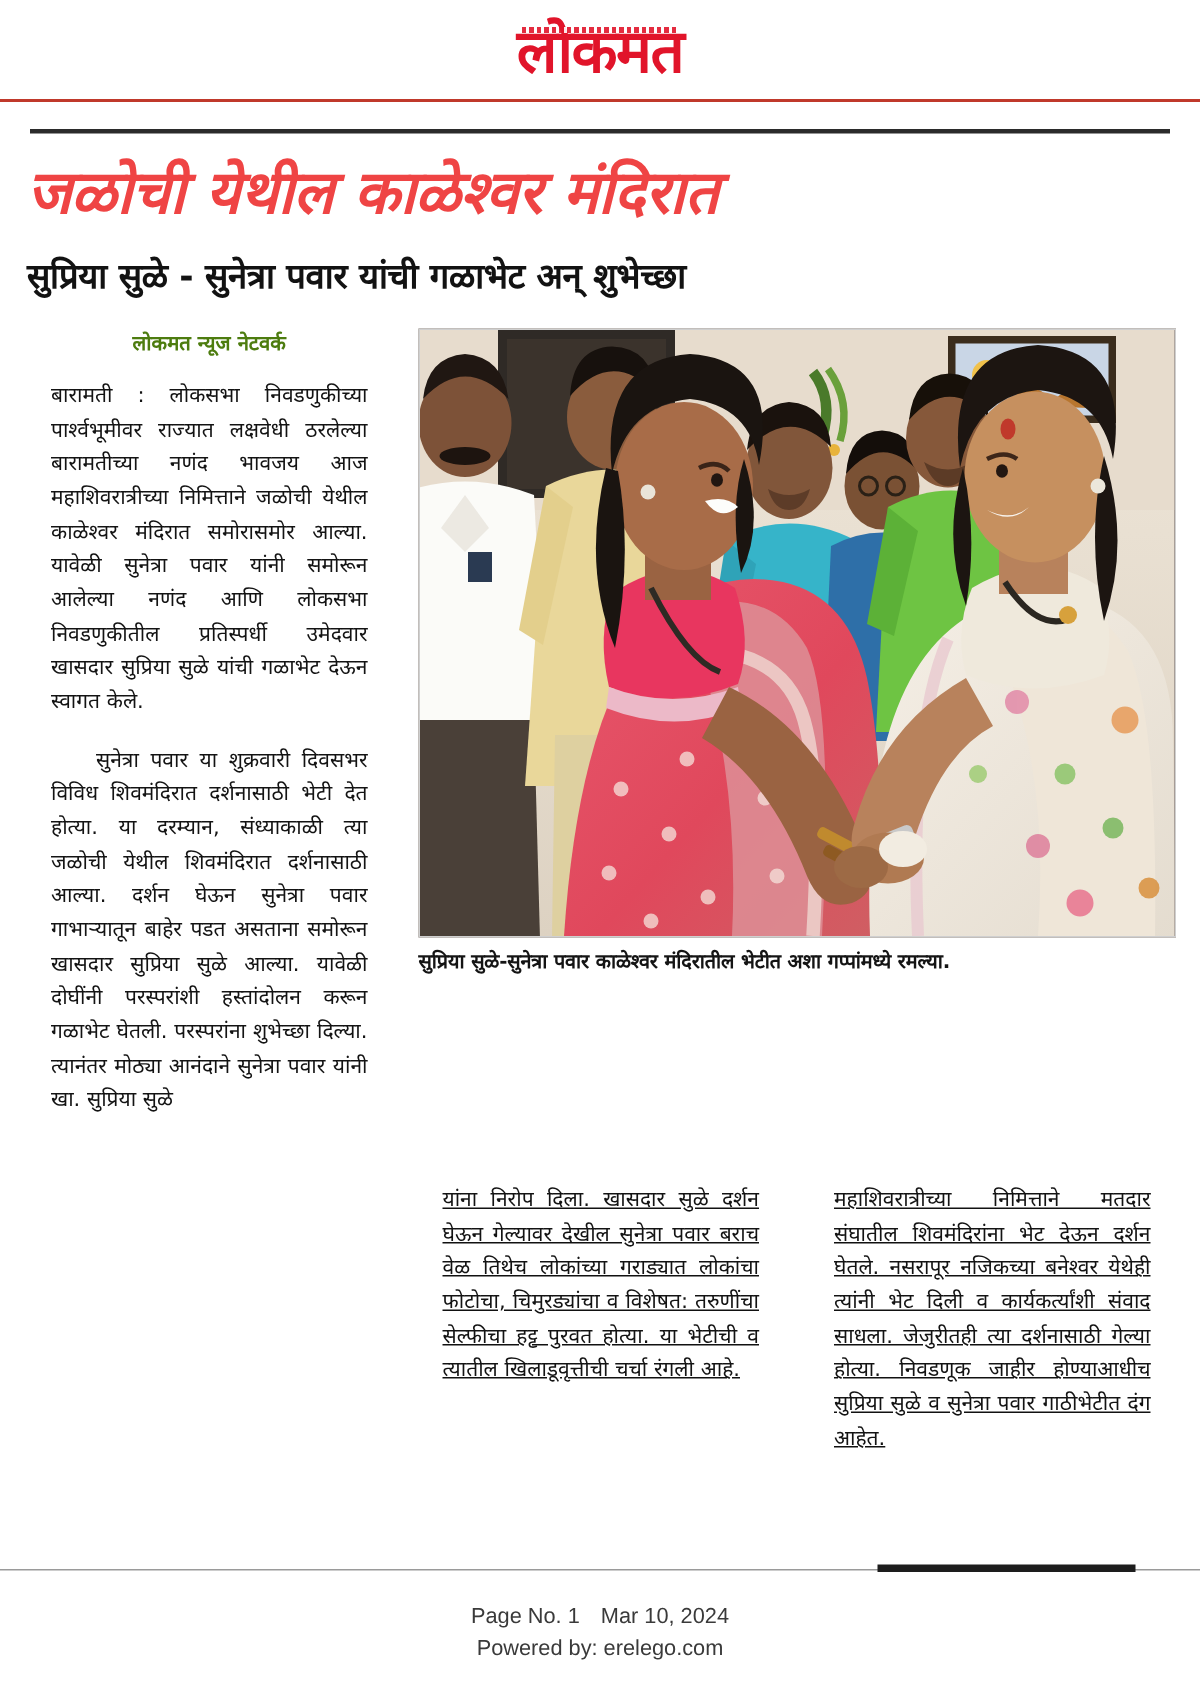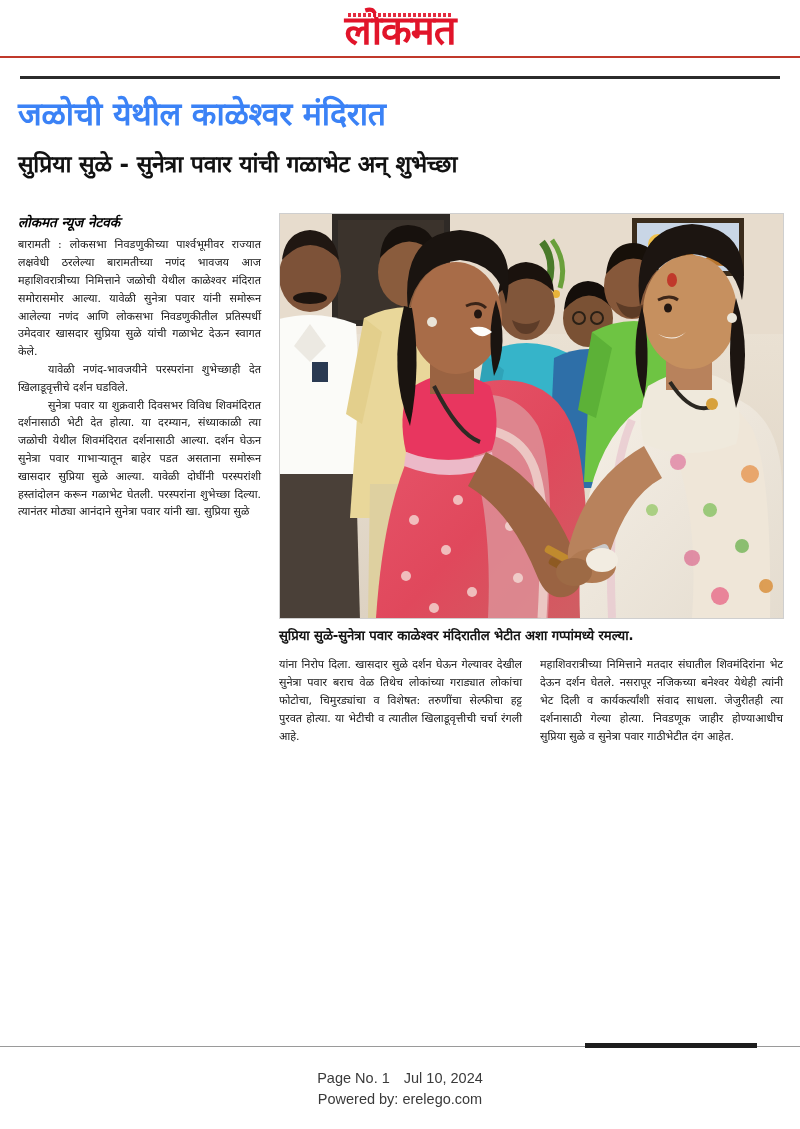--- a/index.html
+++ b/index.html
@@ -12,21 +12,21 @@
     width: 800px;
     height: 1129px;
     font-family: "Liberation Sans", "DejaVu Sans", sans-serif;
     color: #111111;
     position: relative;
     overflow: hidden;
   }
 
   
   .masthead {
-    height: 56px;
+    height: 66px;
     display: flex;
     align-items: center;
     justify-content: center;
     position: relative;
   }
   .masthead-logo {
     font-family: "DejaVu Sans", sans-serif;
     font-size: 40px;
     font-weight: bold;
     color: #e1142a;
@@ -62,66 +62,66 @@
     background: #2b2b2b;
     margin: 18px auto 0 auto;
   }
 
   
   .headline-wrap {
     padding: 14px 16px 0 18px;
   }
   .headline {
     font-family: "DejaVu Sans", sans-serif;
-    font-size: 32px;
+    font-size: 40px;
     font-weight: bold;
     line-height: 1.32;
-    color: #3b82f6;
+    color: #ef4444;
     letter-spacing: -0.3px;
     margin: 0;
+    font-style: italic;
   }
   .headline .hl-line { display: block; }
 
   .subhead {
     font-family: "DejaVu Sans", sans-serif;
     font-size: 23px;
     font-weight: bold;
     color: #121212;
-    margin: 14px 0 15px 0;
+    margin: 14px 0 0 0;
     line-height: 1.35;
     letter-spacing: -0.2px;
   }
 
   
   .article {
     position: relative;
     padding: 18px 16px 0 18px;
   }
 
   .col-one {
     width: 243px;
     float: left;
   }
   .byline {
     font-family: "DejaVu Sans", sans-serif;
     font-size: 13.5px;
     font-weight: bold;
-    text-align: left;
+    text-align: center;
     margin: 0 0 5px 0;
-    color: #000000;
-    font-style: italic;
+    color: #4d7c0f;
   }
   .bodytext {
     font-family: "DejaVu Sans", sans-serif;
-    font-size: 11px;
+    font-size: 14px;
     line-height: 1.62;
     text-align: justify;
     text-justify: inter-word;
     color: #131313;
-    margin: 0;
+    margin: 16px;
     hyphens: none;
   }
   .bodytext + .bodytext { text-indent: 30px; }
 
   
   .photo-block {
     margin-left: 261px;
     width: 519px;
   }
   .photo-frame {
@@ -143,20 +143,21 @@
     letter-spacing: -0.1px;
   }
 
   
   .lower-cols {
     margin-left: 261px;
     width: 505px;
     margin-top: 12px;
     display: flex;
     gap: 18px;
+    text-decoration: underline;
   }
   .lower-cols .col { width: 243px; }
 
   
   .bottom-rule {
     position: absolute;
     left: 0;
     top: 1046px;
     width: 800px;
     height: 1px;
@@ -200,21 +201,20 @@
     <span class="hl-line">जळोची येथील काळेश्वर मंदिरात</span>
   </h1>
   <h2 class="subhead">सुप्रिया सुळे - सुनेत्रा पवार यांची गळाभेट अन् शुभेच्छा</h2>
 </div>
 
 <div class="article">
 
   <div class="col-one">
     <div class="byline">लोकमत न्यूज नेटवर्क</div>
     <p class="bodytext">बारामती : लोकसभा निवडणुकीच्या पार्श्वभूमीवर राज्यात लक्षवेधी ठरलेल्या बारामतीच्या नणंद भावजय आज महाशिवरात्रीच्या निमित्ताने जळोची येथील काळेश्वर मंदिरात समोरासमोर आल्या. यावेळी सुनेत्रा पवार यांनी समोरून आलेल्या नणंद आणि लोकसभा निवडणुकीतील प्रतिस्पर्धी उमेदवार खासदार सुप्रिया सुळे यांची गळाभेट देऊन स्वागत केले.</p>
-    <p class="bodytext">यावेळी नणंद-भावजयीने परस्परांना शुभेच्छाही देत खिलाडूवृत्तीचे दर्शन घडविले.</p>
     <p class="bodytext">सुनेत्रा पवार या शुक्रवारी दिवसभर विविध शिवमंदिरात दर्शनासाठी भेटी देत होत्या. या दरम्यान, संध्याकाळी त्या जळोची येथील शिवमंदिरात दर्शनासाठी आल्या. दर्शन घेऊन सुनेत्रा पवार गाभाऱ्यातून बाहेर पडत असताना समोरून खासदार सुप्रिया सुळे आल्या. यावेळी दोघींनी परस्परांशी हस्तांदोलन करून गळाभेट घेतली. परस्परांना शुभेच्छा दिल्या. त्यानंतर मोठ्या आनंदाने सुनेत्रा पवार यांनी खा. सुप्रिया सुळे</p>
   </div>
 
   <div class="photo-block">
     <div class="photo-frame">
       <svg width="503" height="404" viewBox="0 0 503 404" xmlns="http://www.w3.org/2000/svg" role="img">
         <defs>
           <linearGradient id="wallG" x1="0" y1="0" x2="0" y2="1">
             <stop offset="0%" stop-color="#efe7da"></stop>
             <stop offset="100%" stop-color="#ddd2c2"></stop>
@@ -395,16 +395,16 @@
       <p class="bodytext">महाशिवरात्रीच्या निमित्ताने मतदार संघातील शिवमंदिरांना भेट देऊन दर्शन घेतले. नसरापूर नजिकच्या बनेश्वर येथेही त्यांनी भेट दिली व कार्यकर्त्यांशी संवाद साधला. जेजुरीतही त्या दर्शनासाठी गेल्या होत्या. निवडणूक जाहीर होण्याआधीच सुप्रिया सुळे व सुनेत्रा पवार गाठीभेटीत दंग आहेत.</p>
     </div>
   </div>
 </div>
 
 <div class="bottom-rule"></div>
 <div class="bottom-bar"></div>
 
 <div class="footer">
   <span class="f-line f-page">
-    <span>Page No. 1</span><span class="f-sep"></span><span>Jul 10, 2024</span>
+    <span>Page No. 1</span><span class="f-sep"></span><span>Mar 10, 2024</span>
   </span>
   <span class="f-line">Powered by: erelego.com</span>
 </div>
 
 </body></html>

